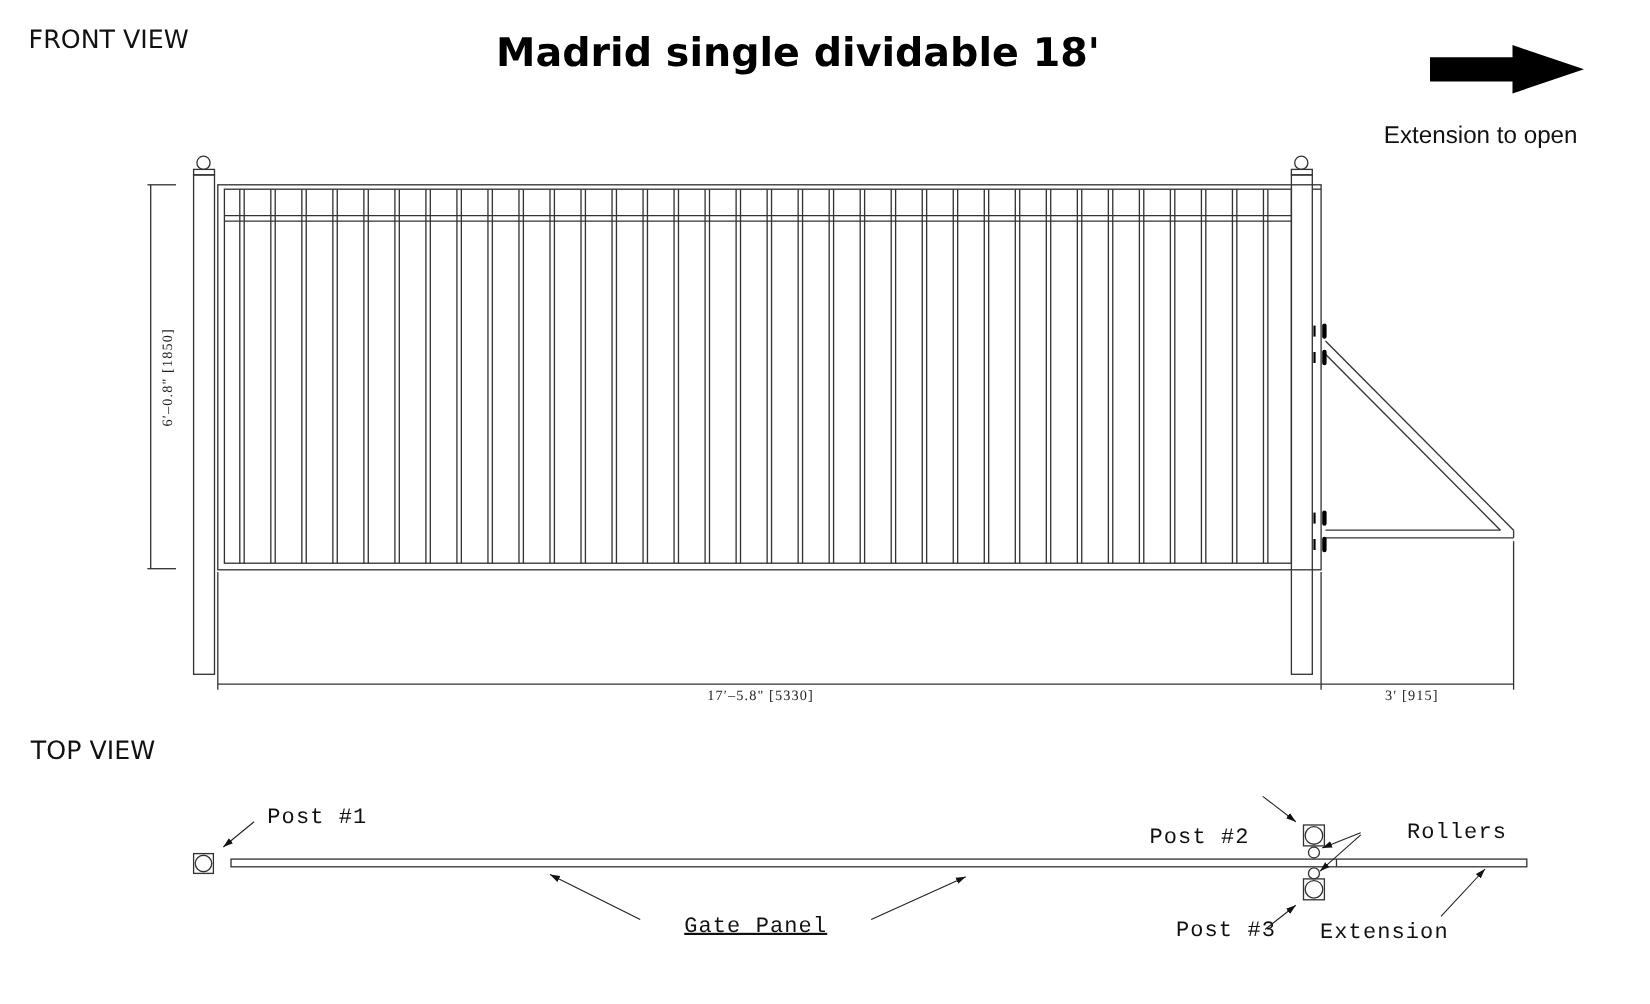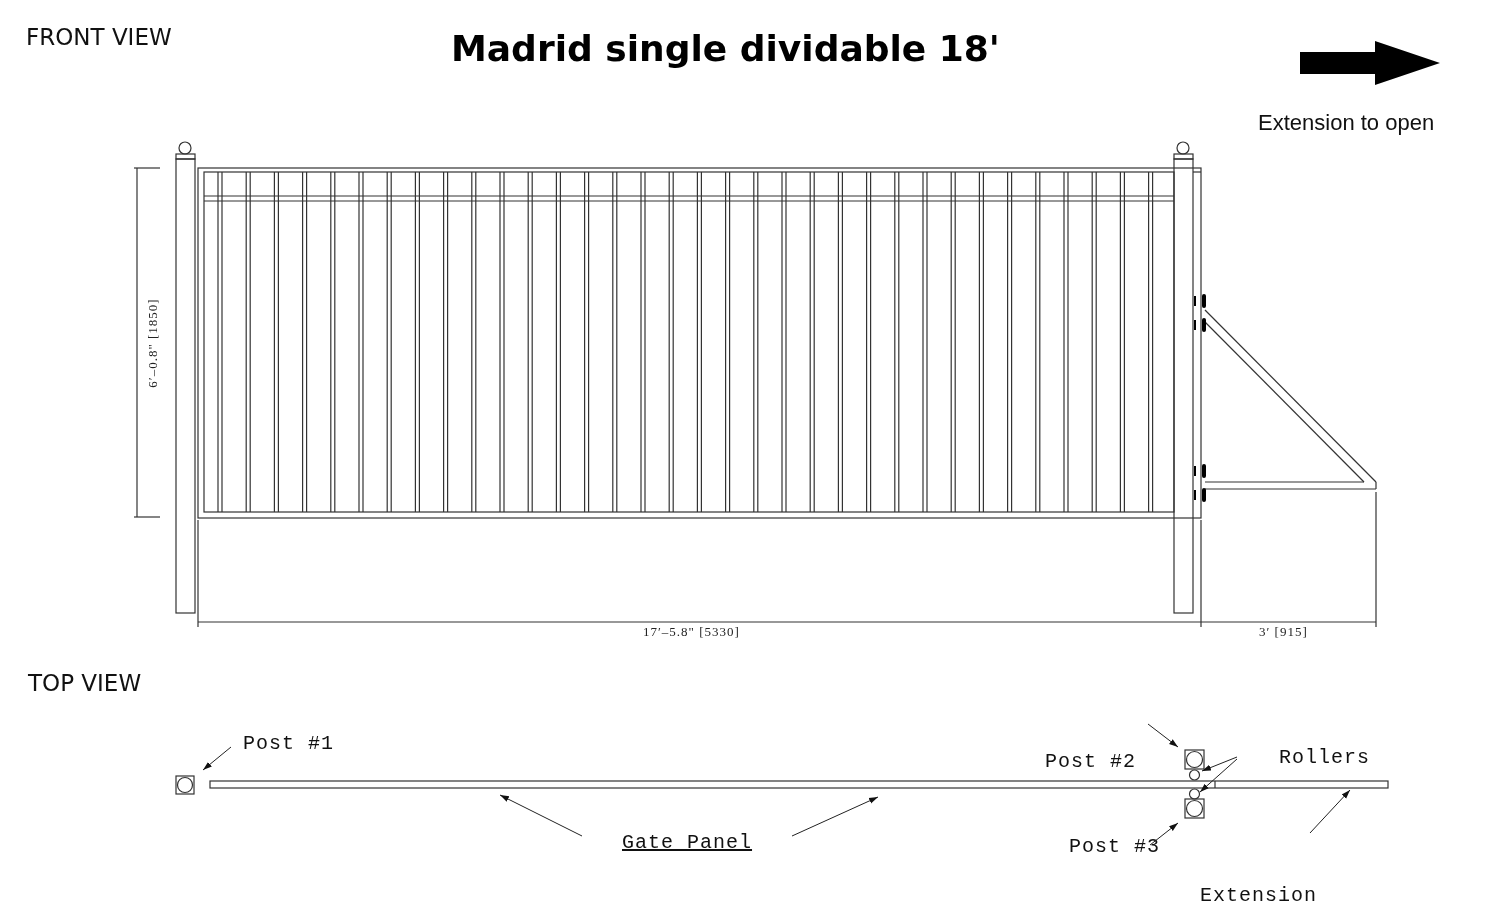--- a/index.html
+++ b/index.html
@@ -23,21 +23,21 @@
 <div class="abs dim" style="left:643px; top:624px;">17′–5.8" [5330]</div>
 <div class="abs dim" style="left:1259px; top:624px;">3′  [915]</div>
 
 <div class="abs view-label" style="left:28px; top:670px;">TOP  VIEW</div>
 
 <div class="abs callout" style="left:243px; top:732px;">Post #1</div>
 <div class="abs callout" style="left:1045px; top:750px;">Post #2</div>
 <div class="abs callout" style="left:1049px; top:835px;margin-left:20px;">Post #3</div>
 <div class="abs callout" style="left:1279px; top:746px;">Rollers</div>
 <div class="abs callout" style="left:622px; top:831px;text-decoration:underline;">Gate  Panel</div>
-<div class="abs callout" style="left:1200px; top:837px;margin-top:47px;">Extension</div>
+<div class="abs callout" style="left:1200px; top:837px;">Extension</div>
 
 <svg width="1500" height="913" viewBox="0 0 1500 913">
   <defs>
     <marker id="arr" markerWidth="10" markerHeight="8" refX="9" refY="4" orient="auto">
       <path d="M0,1 L9,4 L0,7 Z" fill="#111"></path>
     </marker>
   </defs>
 
   <g>
     <polygon points="1300,52 1375,52 1375,41 1440,63 1375,85 1375,74 1300,74" fill="#000"></polygon>

